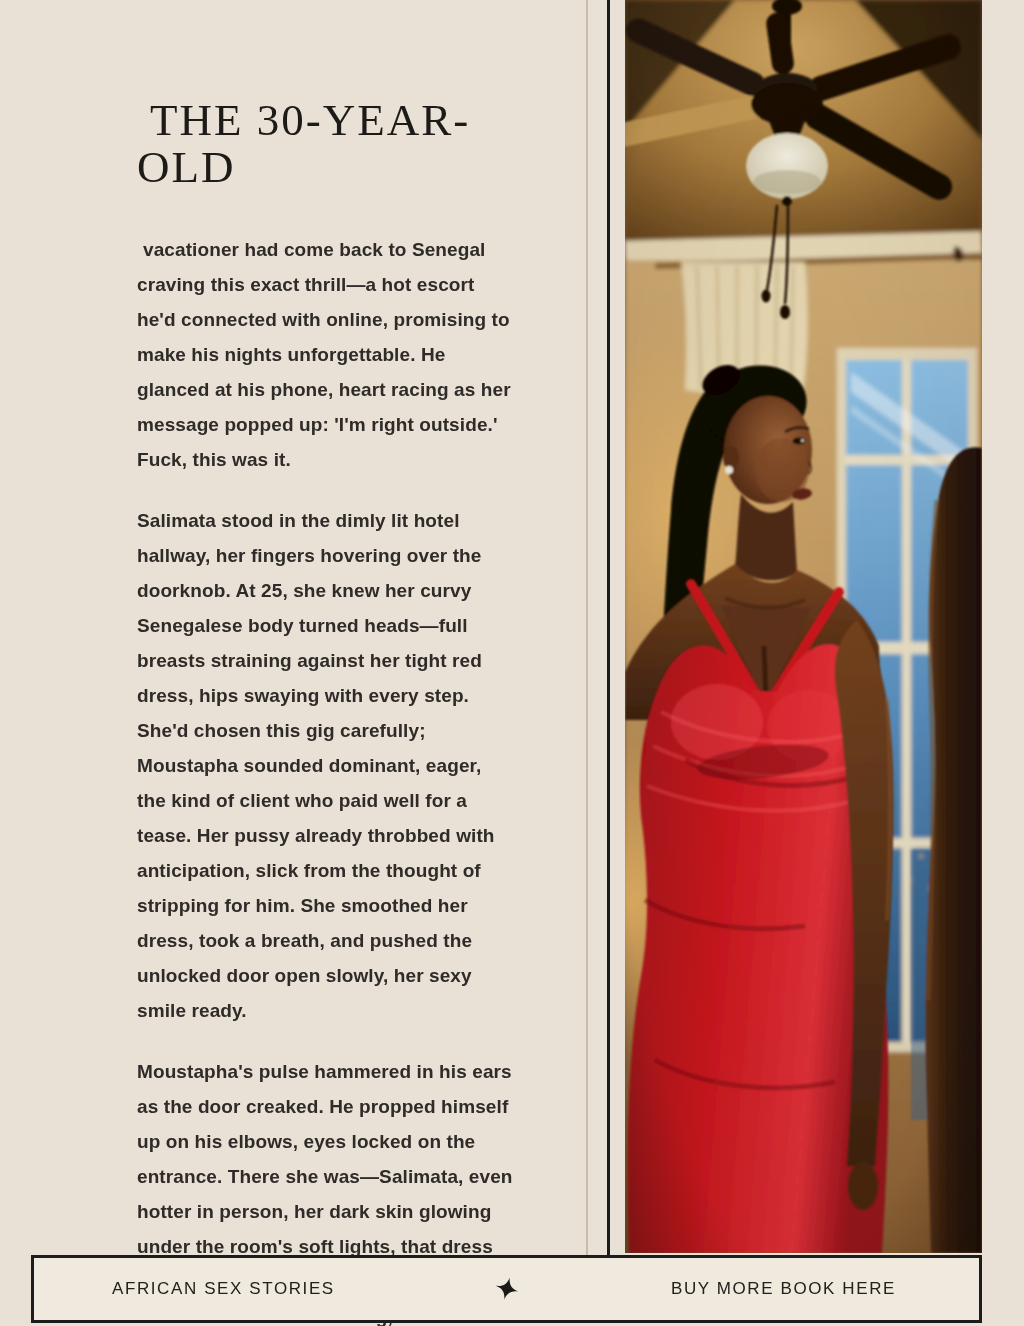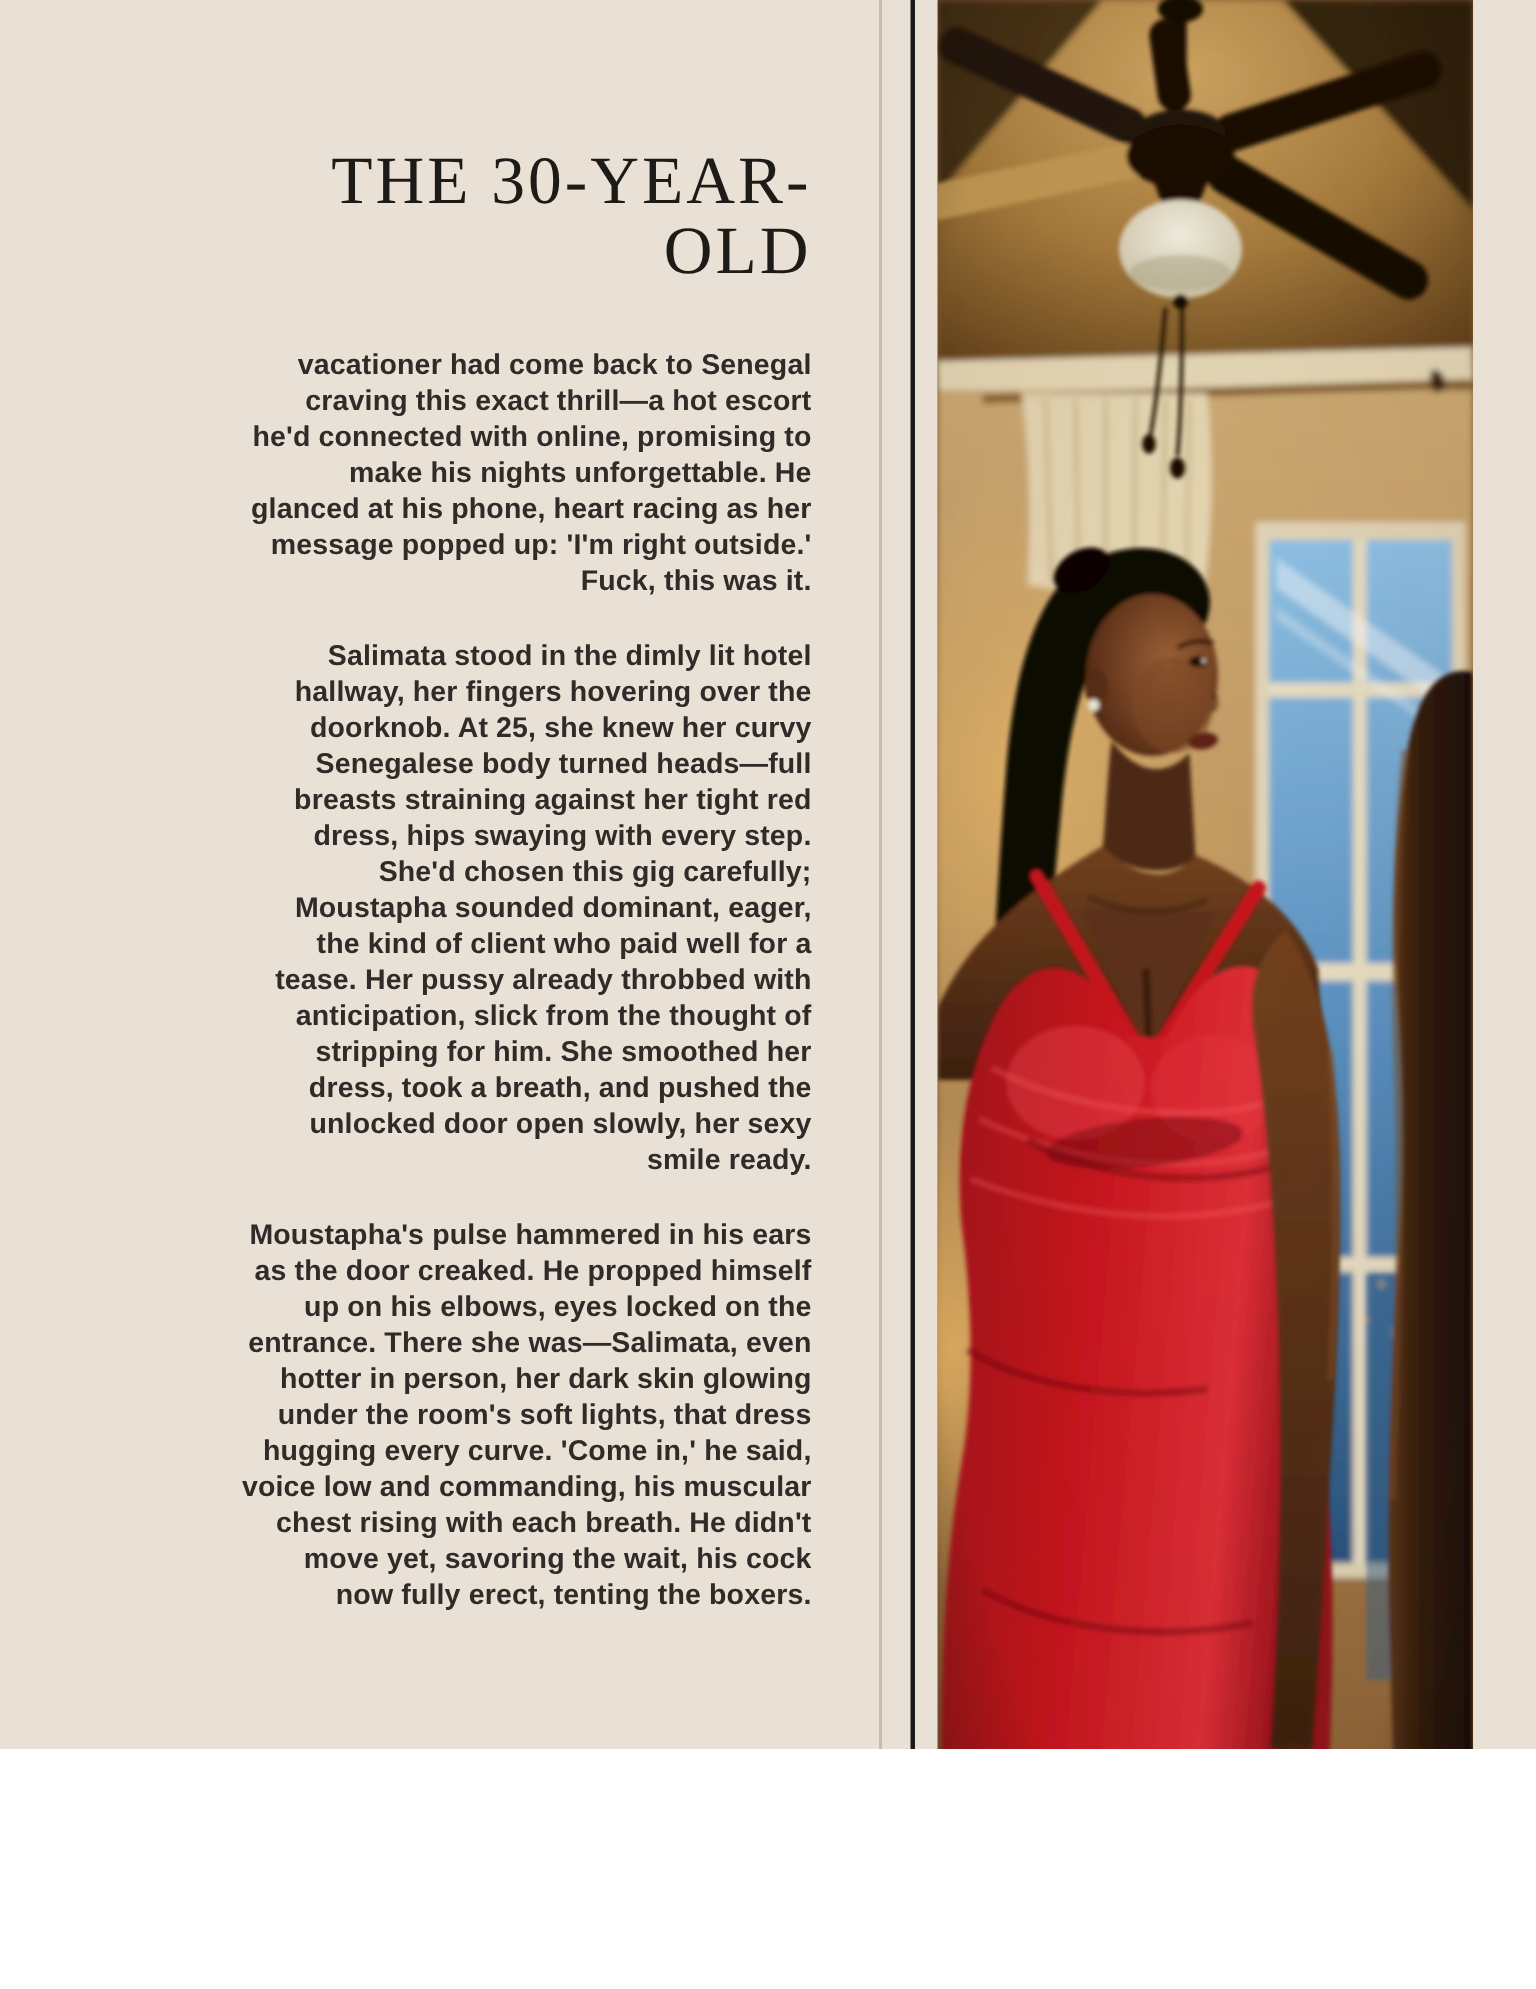--- a/index.html
+++ b/index.html
@@ -1,44 +1,43 @@
 <!DOCTYPE html>
 <html><head>
 <meta charset="utf-8">
 <style>
   html, body { margin: 0; padding: 0; }
   .page {
     position: relative;
     width: 1024px;
-    height: 1166px;
+    height: 1326px;
     background: #e9e1d6;
     overflow: hidden;
     font-family: "Liberation Sans", sans-serif;
-    text-align: right;
   }
   .text-column {
     position: absolute;
     left: 137px;
     top: 97px;
     width: 404px;
   }
   .title {
     font-family: "Liberation Serif", serif;
     font-weight: 500;
     font-size: 45px;
     line-height: 47px;
     letter-spacing: 2px;
     color: #1d1b18;
     margin: 0 0 41px 0;
     white-space: pre-line;
     text-indent: 13px;
   }
   .para {
     font-size: 19px;
-    line-height: 24px;
+    line-height: 35px;
     font-weight: 700;
     letter-spacing: 0.1px;
     color: #2e2b28;
     margin: 0 0 26px 0;
     white-space: pre-line;
   }
   .para.first { text-indent: 6px; }
   .divider { position: absolute; top: 0; height: 1255px; }
   .divider.thin  { left: 586px; width: 2px; background: #cdbba9; }
   .divider.black { left: 607px; width: 3px; background: #1b1b1b; }

